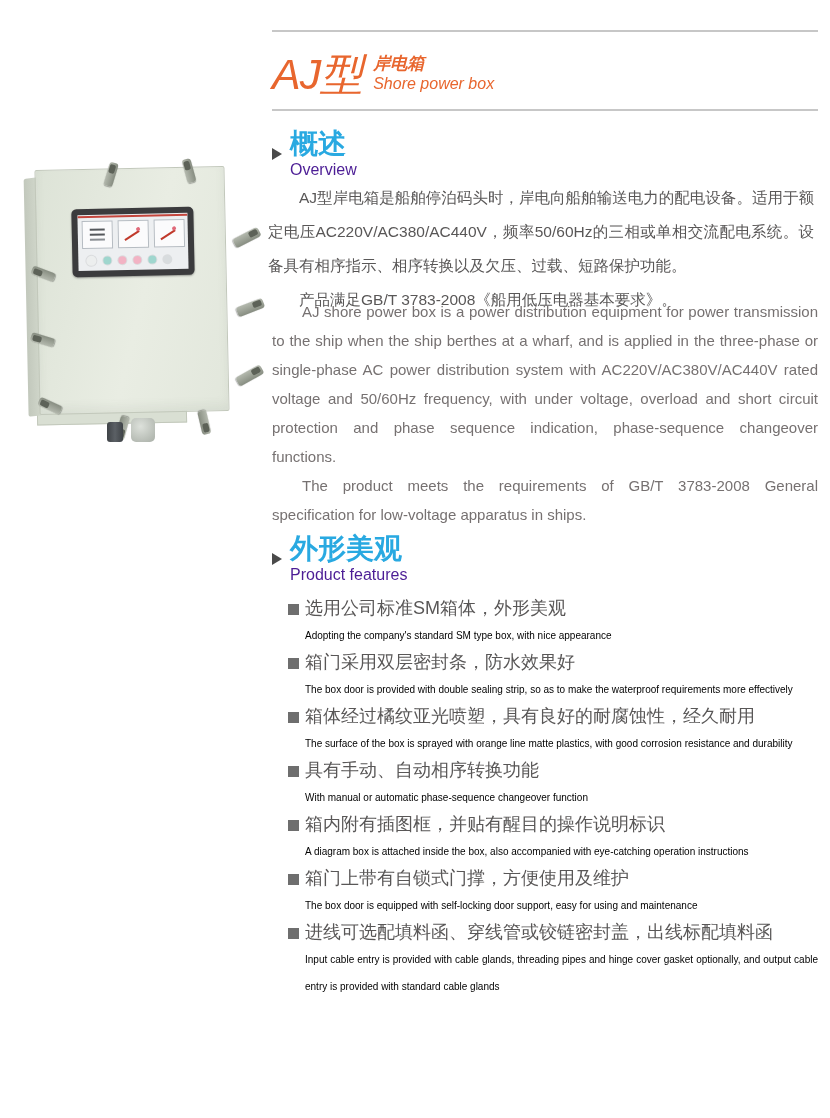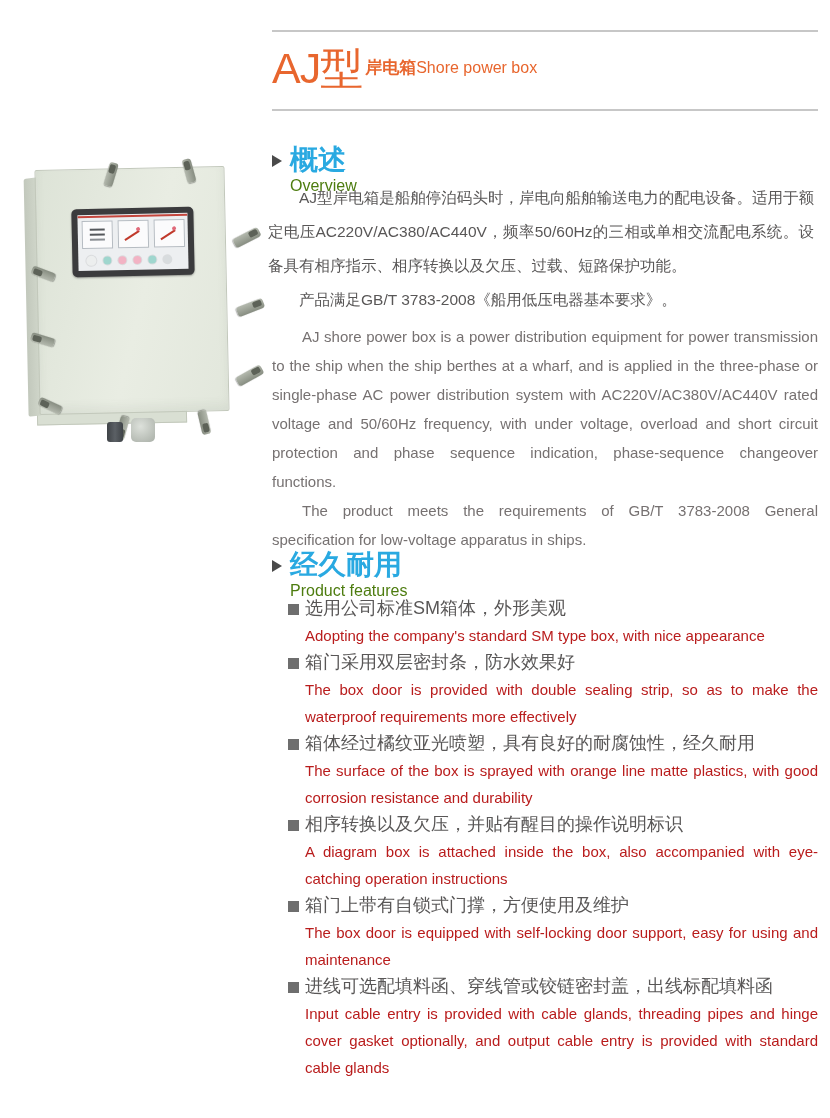--- a/index.html
+++ b/index.html
@@ -6,44 +6,44 @@
   html,body { width:830px; height:1118px; background:#ffffff; }
   body { font-family:"Liberation Sans","DejaVu Sans",sans-serif; position:relative; overflow:hidden; }
   .page { position:relative; width:830px; height:1118px; background:#fff; }
 
   
   .rule { position:absolute; left:272px; width:546px; height:2px; background:#c7c7c7; }
   .rule-top { top:30px; }
   .rule-mid { top:109px; }
 
   
-  .header { position:absolute; left:272px; top:44px; display:flex; align-items:center; gap:3px; color:#e8662e; }
+  .header { position:absolute; left:272px; top:50px; display:flex; align-items:center; gap:11px; color:#e8662e;font-style:italic; }
   .model { font-size:43px; line-height:48px; letter-spacing:-1px; }
-  .header-sub { display:flex; flex-direction:row; justify-content:center; }
+  .header-sub { display:flex; flex-direction:column; justify-content:center; }
   .header-sub .zh { font-size:17px; font-weight:bold; line-height:20px; }
   .header-sub .en { font-size:16px; line-height:20px; }
 
   
   .sec-head { position:absolute; left:272px; }
-  .sec-row { display:flex; align-items:center;margin-top:16px; }
+  .sec-row { display:flex; align-items:flex-end; }
   .tri { width:0; height:0; border-left:10px solid #4a4a4a; border-top:6px solid transparent; border-bottom:6px solid transparent; margin-right:8px; margin-top:2px; }
   .sec-zh { font-size:28px; font-weight:bold; color:#29a9e1; line-height:32px; }
-  .sec-en { font-size:16px; color:#4d7c0f; margin-left:18px; line-height:20px; }
+  .sec-en { font-size:16px; color:#4c1d95; margin-left:18px; line-height:20px; }
 
   
   .zh-paras { position:absolute; left:268px; top:181px; width:546px; font-size:15.5px; line-height:34px; color:#595757; text-align:justify; }
   .zh-paras p { text-indent:2em; }
-  .en-paras { position:absolute; left:272px; top:322px; width:546px; font-size:15px; line-height:29px; color:#767171; text-align:justify; }
+  .en-paras { position:absolute; left:272px; top:297px; width:546px; font-size:15px; line-height:29px; color:#767171; text-align:justify; }
   .en-paras p { text-indent:2em; }
 
   
   .features { position:absolute; left:272px; top:595px; width:546px; }
   .feat-zh { font-size:18px; color:#595757; line-height:27px; padding-left:16px; text-align:justify; }
   .bullet { display:inline-block; width:11px; height:11px; background:#6e6e6e; margin-right:6px; vertical-align:-1px; }
-  .feat-en { font-size:15px; color:#b91c1c; line-height:27px; padding-left:33px; text-align:justify; }
+  .feat-en { font-size:10px; color:#000000; line-height:27px; padding-left:33px; text-align:justify; }
 
   
   .photo { position:absolute; left:15px; top:156px; width:248px; height:305px; }
   .pbox { position:absolute; left:22px; top:12px; width:190px; height:245px; transform:rotate(-1.2deg); }
   .pbox-side { position:absolute; left:-11px; top:8px; width:14px; height:238px; background:linear-gradient(90deg,#c2c8bc,#d2d8cc); transform:skewY(-5deg); border-radius:2px; }
   .pbox-front { position:absolute; inset:0; background:linear-gradient(105deg,#dde3d7 0%,#e9ede3 55%,#e2e7dc 100%); border:1px solid #c2c8bb; border-radius:2px; box-shadow:inset 0 -6px 10px rgba(90,100,85,.08); }
   .pbase { position:absolute; left:22px; top:252px; width:150px; height:16px; background:#d9dfd3; border:1px solid #c2c8bb; transform:rotate(-1.2deg); }
   .pwindow { position:absolute; left:36px; top:40px; width:122px; height:68px; background:#3b3b3d; border-radius:5px; box-shadow:0 1px 2px rgba(0,0,0,.35); }
   .pwin-inner { position:absolute; inset:6px; background:#edeff1; overflow:hidden; }
   .pwin-inner::before { content:""; position:absolute; left:0; top:1px; width:100%; height:2px; background:#c4453c; }
@@ -146,40 +146,44 @@
   </div>
 
   <div class="en-paras">
     <p>AJ shore power box is a power distribution equipment for power transmission to the ship when the ship berthes at a wharf, and is applied in the three-phase or single-phase AC power distribution system with AC220V/AC380V/AC440V rated voltage and 50/60Hz frequency, with under voltage, overload and short circuit protection and phase sequence indication, phase-sequence changeover functions.</p>
     <p>The product meets the requirements of GB/T 3783-2008 General specification for low-voltage apparatus in ships.</p>
   </div>
 
   <div class="sec-head" style="top:533px;">
     <div class="sec-row">
       <div class="tri"></div>
-      <div class="sec-zh">经久耐用</div>
+      <div class="sec-zh">外形美观</div>
     </div>
     <div class="sec-en">Product features</div>
   </div>
 
   <div class="features">
     <div class="feat">
       <div class="feat-zh"><span class="bullet"></span><span>选用公司标准SM箱体，外形美观</span></div>
       <div class="feat-en">Adopting the company's standard SM type box, with nice appearance</div>
     </div>
     <div class="feat">
       <div class="feat-zh"><span class="bullet"></span><span>箱门采用双层密封条，防水效果好</span></div>
       <div class="feat-en">The box door is provided with double sealing strip, so as to make the waterproof requirements more effectively</div>
     </div>
     <div class="feat">
       <div class="feat-zh"><span class="bullet"></span><span>箱体经过橘纹亚光喷塑，具有良好的耐腐蚀性，经久耐用</span></div>
       <div class="feat-en">The surface of the box is sprayed with orange line matte plastics, with good corrosion resistance and durability</div>
     </div>
     <div class="feat">
-      <div class="feat-zh"><span class="bullet"></span><span>相序转换以及欠压，并贴有醒目的操作说明标识</span></div>
+      <div class="feat-zh"><span class="bullet"></span><span>具有手动、自动相序转换功能</span></div>
+      <div class="feat-en">With manual or automatic phase-sequence changeover function</div>
+    </div>
+    <div class="feat">
+      <div class="feat-zh"><span class="bullet"></span><span>箱内附有插图框，并贴有醒目的操作说明标识</span></div>
       <div class="feat-en">A diagram box is attached inside the box, also accompanied with eye-catching operation instructions</div>
     </div>
     <div class="feat">
       <div class="feat-zh"><span class="bullet"></span><span>箱门上带有自锁式门撑，方便使用及维护</span></div>
       <div class="feat-en">The box door is equipped with self-locking door support, easy for using and maintenance</div>
     </div>
     <div class="feat">
       <div class="feat-zh"><span class="bullet"></span><span>进线可选配填料函、穿线管或铰链密封盖，出线标配填料函</span></div>
       <div class="feat-en">Input cable entry is provided with cable glands, threading pipes and hinge cover gasket optionally, and output cable entry is provided with standard cable glands</div>
     </div>

